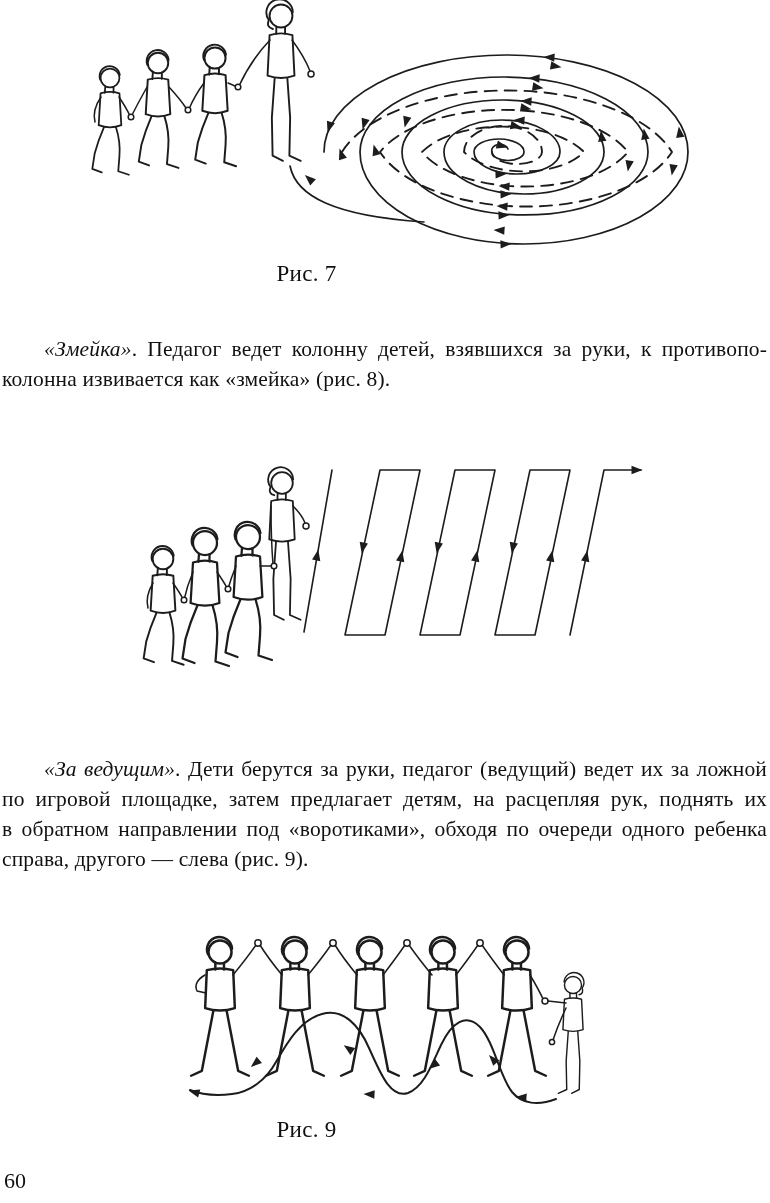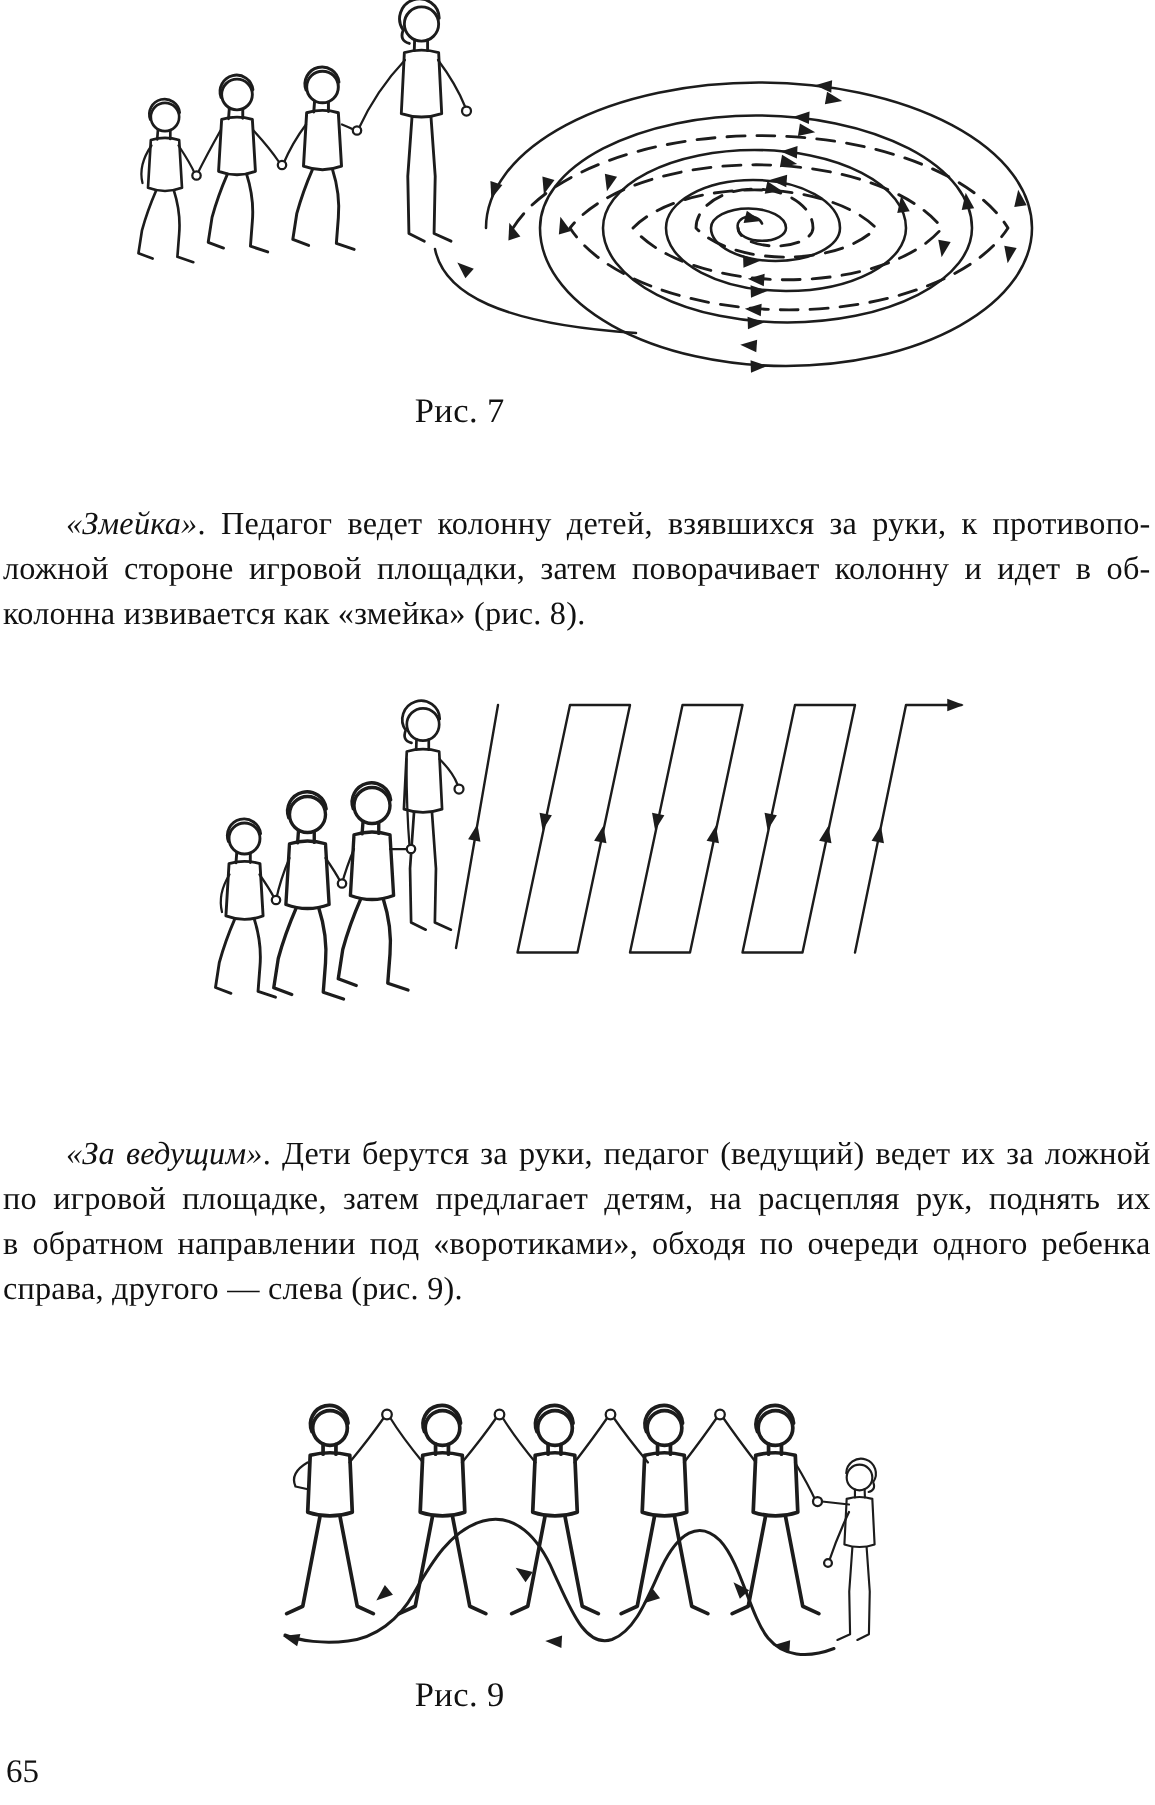--- a/index.html
+++ b/index.html
@@ -109,21 +109,20 @@
             <polygon points="1.5,0 -9.5,-4.2 -9.5,4.2" transform="translate(628,170) rotate(100)"></polygon>
             <polygon points="1.5,0 -9.5,-4.2 -9.5,4.2" transform="translate(306,176) rotate(222)"></polygon>
           </g>
       </g>
     </g>
   </svg>
   <div class="caption" style="top:261px">Рис. 7</div>
 
   <div class="para" style="top:334px">
     <div class="line indent"><span class="it">«Змейка»</span><span>. Педагог ведет колонну детей, взявшихся за руки, к противопо-</span></div>
-    <div class="line">ложной стороне игровой площадки, затем поворачивает колонну и идет в об-</div>
     <div class="line last">колонна извивается как «змейка» (рис. 8).</div>
   </div>
 
   <svg class="fig" style="top:455px" width="770" height="218" viewBox="0 455 770 218">
     <g stroke="#1c1c1c" fill="none" stroke-width="1.5" stroke-linecap="round" stroke-linejoin="round">
       <g>
         <use href="#childWalk" transform="translate(163,559) scale(1.29)"></use>
         <use href="#childWalk" transform="translate(205,543) scale(1.5)"></use>
         <use href="#childWalk" transform="translate(248,537) scale(1.5)"></use>
         <use href="#adultBody" transform="translate(282,483) scale(1.2)"></use>
@@ -209,14 +208,14 @@
             <polygon points="1.5,0 -9.5,-4.2 -9.5,4.2" transform="translate(430,1068) rotate(142)"></polygon>
             <polygon points="1.5,0 -9.5,-4.2 -9.5,4.2" transform="translate(490,1056) rotate(228)"></polygon>
             <polygon points="1.5,0 -9.5,-4.2 -9.5,4.2" transform="translate(517,1097) rotate(184)"></polygon>
             <polygon points="1.5,0 -9.5,-4.2 -9.5,4.2" transform="translate(345,1046) rotate(215)"></polygon>
           </g>
       </g>
     </g>
   </svg>
   <div class="caption" style="top:1117px">Рис. 9</div>
 
-  <div class="pageno">65</div>
+  <div class="pageno">60</div>
 </div>
 
 </body></html>

